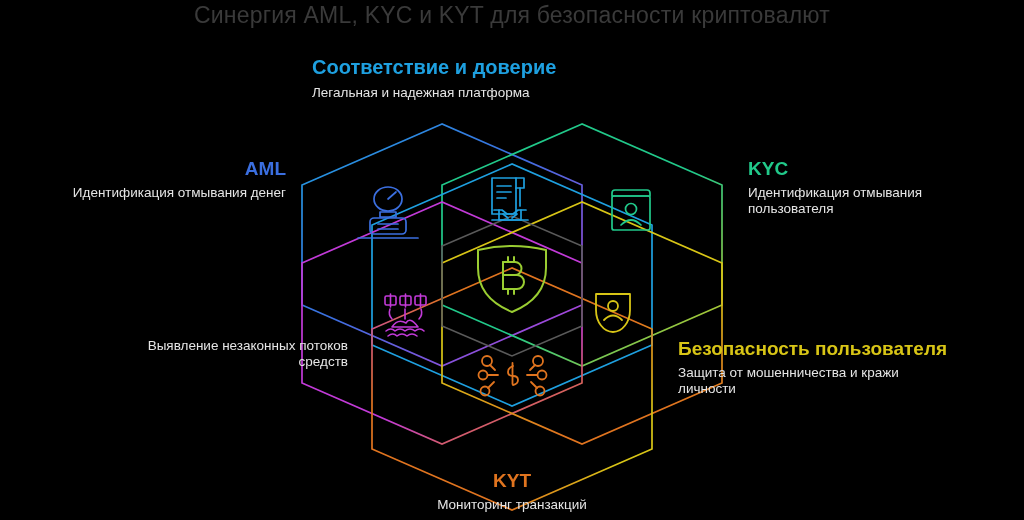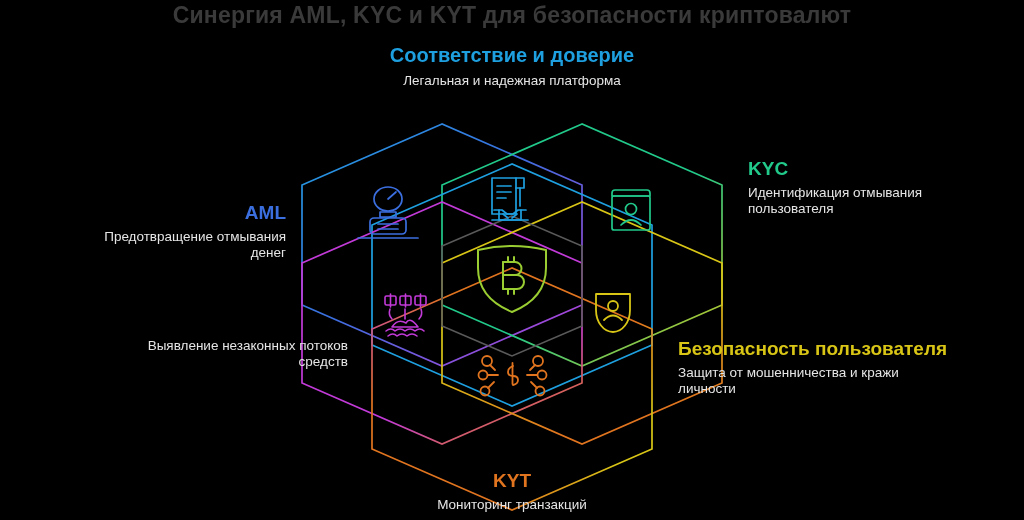--- a/index.html
+++ b/index.html
@@ -19,21 +19,21 @@
     height: 520px;
     background: #000000;
   }
   #title {
     position: absolute;
     top: 2px;
     left: 0;
     width: 1024px;
     text-align: center;
     font-size: 23px;
-    font-weight: bold;
+    font-weight: normal;
     color: #3a3a3a;
     letter-spacing: 0.2px;
     white-space: nowrap;
   }
   svg#diagram {
     position: absolute;
     left: 0; top: 0;
     width: 1024px; height: 520px;
     display: block;
   }
@@ -47,25 +47,25 @@
     margin: 0 0 5px 0;
     white-space: nowrap;
   }
   .lbl .sub {
     font-size: 13.5px;
     font-weight: normal;
     color: #e5e5e5;
   }
 
   
-  #lbl-compliance { left: 312px; top: 44px; width: 400px; text-align: center; }
+  #lbl-compliance { left: 312px; top: 56px; width: 400px; }
   #lbl-compliance .head { color: #1ea0e0; font-size: 20px; }
 
   
-  #lbl-aml { left: 68px; top: 158px; width: 218px; text-align: right; margin-top: 44px; }
+  #lbl-aml { left: 68px; top: 158px; width: 218px; text-align: right; }
   #lbl-aml .head { color: #3b6fe0; }
 
   
   #lbl-kyc { left: 748px; top: 158px; width: 255px; text-align: left; }
   #lbl-kyc .head { color: #21c98a; }
 
   
   #lbl-detect { left: 98px; top: 338px; width: 250px; text-align: right; }
   #lbl-detect .head { color: #c23ad8; }
 
@@ -227,21 +227,21 @@
     </g>
   </svg>
 
   <div class="lbl" id="lbl-compliance">
     <div class="head">Соответствие и доверие</div>
     <div class="sub">Легальная и надежная платформа</div>
   </div>
 
   <div class="lbl" id="lbl-aml">
     <div class="head">AML</div>
-    <div class="sub">Предотвращение отмывания денег</div>
+    <div class="sub">Идентификация отмывания денег</div>
   </div>
 
   <div class="lbl" id="lbl-kyc">
     <div class="head">KYC</div>
     <div class="sub">Идентификация отмывания пользователя</div>
   </div>
 
   <div class="lbl" id="lbl-detect">
     <div class="sub">Выявление незаконных потоков средств</div>
   </div>

